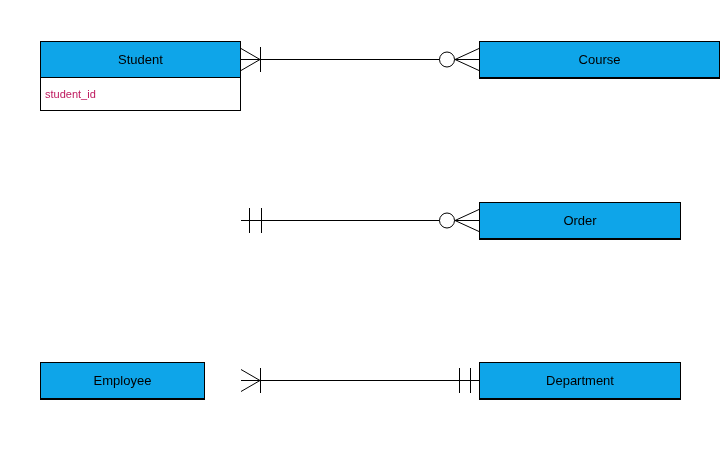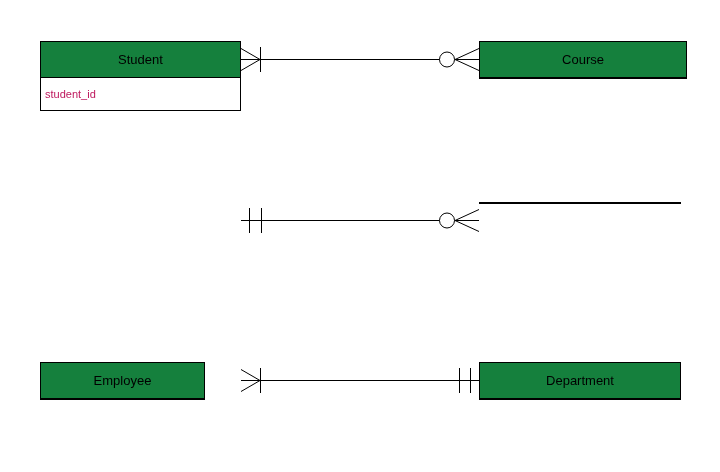--- a/index.html
+++ b/index.html
@@ -20,21 +20,21 @@
     width: 720px; height: 472px;
   }
   .entity {
     position: absolute;
     border: 1px solid #000000;
     background: #ffffff;
     box-sizing: border-box;
   }
   .entity-header {
     height: 35px;
-    background: #15803d;
+    background: #0ea5e9;
     border-bottom: 1px solid #000000;
     display: flex;
     align-items: center;
     justify-content: center;
     font-size: 13px;
     color: #000000;
   }
   .entity-body {
     height: 32px;
     display: flex;
@@ -75,26 +75,27 @@
       <line x1="459.5" y1="368" x2="459.5" y2="393"></line>
       <line x1="470.5" y1="368" x2="470.5" y2="393"></line>
     </g>
   </svg>
 
   <div class="entity" style="left:40px; top:41px; width:201px;">
     <div class="entity-header">Student</div>
     <div class="entity-body">student_id</div>
   </div>
 
-  <div class="entity" style="left:479px; top:41px; width:208px;">
+  <div class="entity" style="left:479px; top:41px; width:241px;">
     <div class="entity-header">Course</div>
   </div>
 
 
   <div class="entity" style="left:479px; top:202px; width:202px;">
+    <div class="entity-header">Order</div>
   </div>
 
   <div class="entity" style="left:40px; top:362px; width:165px;">
     <div class="entity-header">Employee</div>
   </div>
 
   <div class="entity" style="left:479px; top:362px; width:202px;">
     <div class="entity-header">Department</div>
   </div>
 

